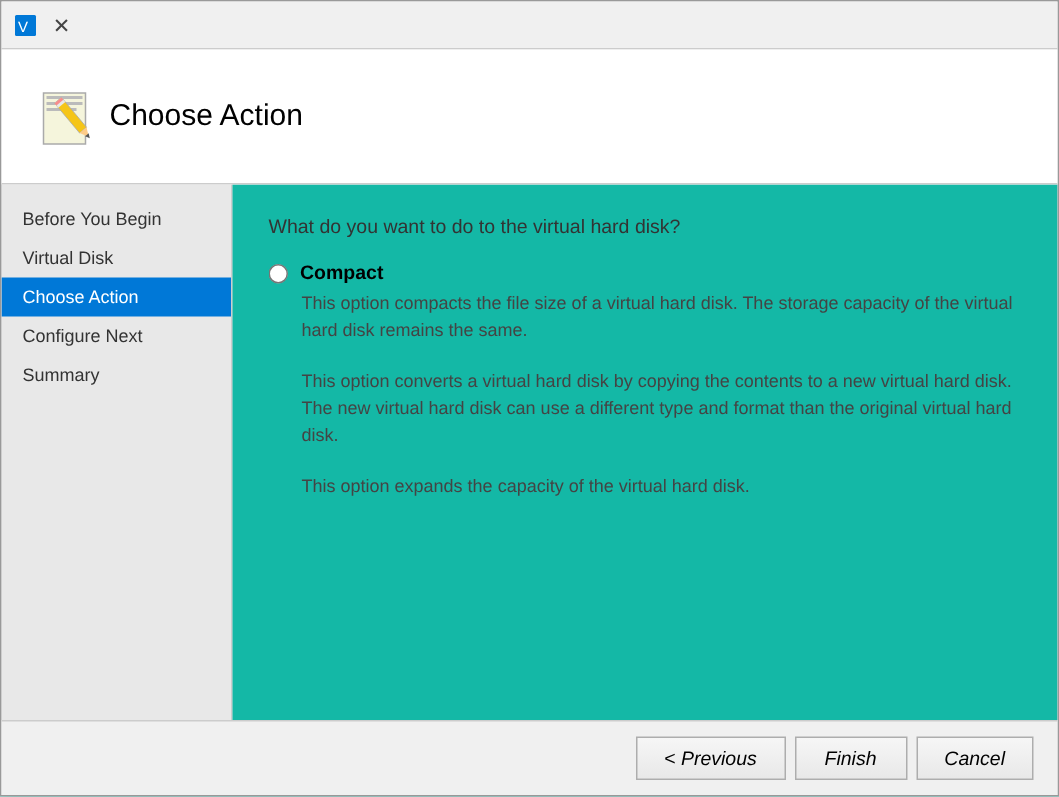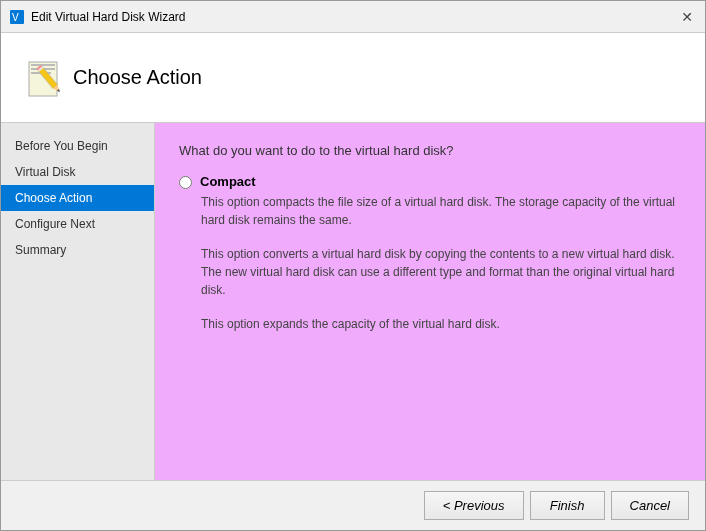--- a/index.html
+++ b/index.html
@@ -87,21 +87,21 @@
       cursor: pointer;
     }
     .sidebar-item.active {
       background: #0078d7;
       color: #fff;
     }
 
     .content-area {
       flex: 1;
       padding: 20px 24px;
-      background: #f0abfc;
+      background: #14b8a6;
       overflow-y: auto;
     }
     .content-question {
       font-size: 13px;
       color: #333;
       margin-bottom: 16px;
     }
     .option-group {
       margin-bottom: 16px;
     }
@@ -162,21 +162,20 @@
 </head>
 <body>
 
 <div class="window">
 
   <div class="titlebar">
     <svg class="titlebar-icon" viewBox="0 0 16 16">
       <rect x="1" y="1" width="14" height="14" fill="#0078d7" rx="1"></rect>
       <text x="3" y="12" font-size="10" fill="white">V</text>
     </svg>
-    <span class="titlebar-title">Edit Virtual Hard Disk Wizard</span>
     <div class="titlebar-close">✕</div>
   </div>
 
   <div class="header-section">
     <svg class="header-icon-svg" viewBox="0 0 52 52">
 
       <rect x="8" y="10" width="28" height="34" fill="#f5f5dc" stroke="#aaa" stroke-width="1"></rect>
       <rect x="10" y="12" width="24" height="2" fill="#bbb"></rect>
       <rect x="10" y="16" width="24" height="2" fill="#bbb"></rect>
       <rect x="10" y="20" width="20" height="2" fill="#bbb"></rect>

